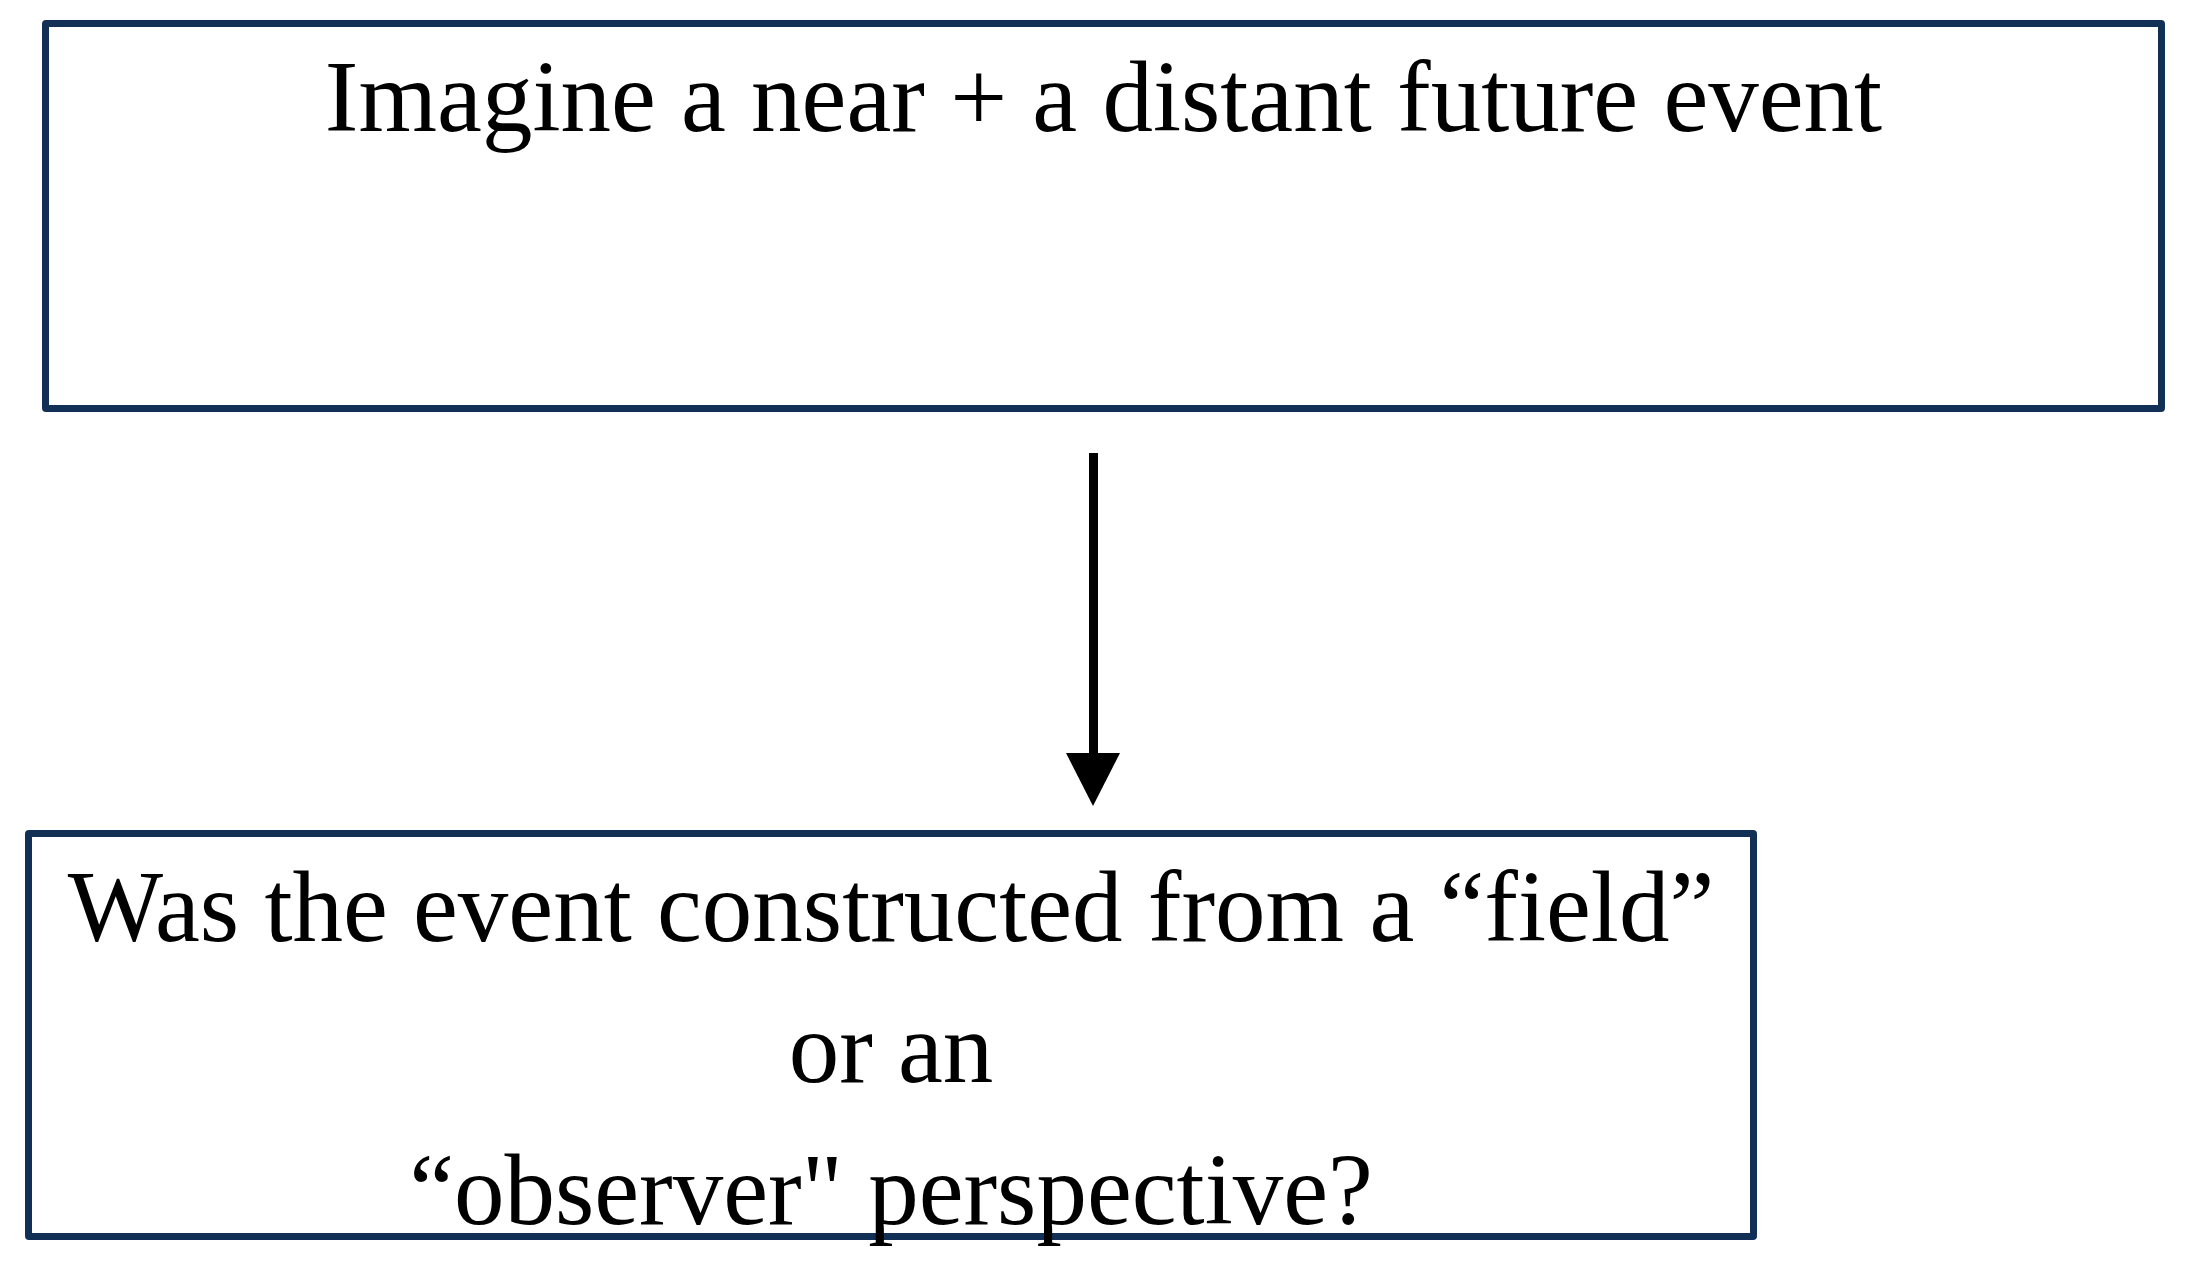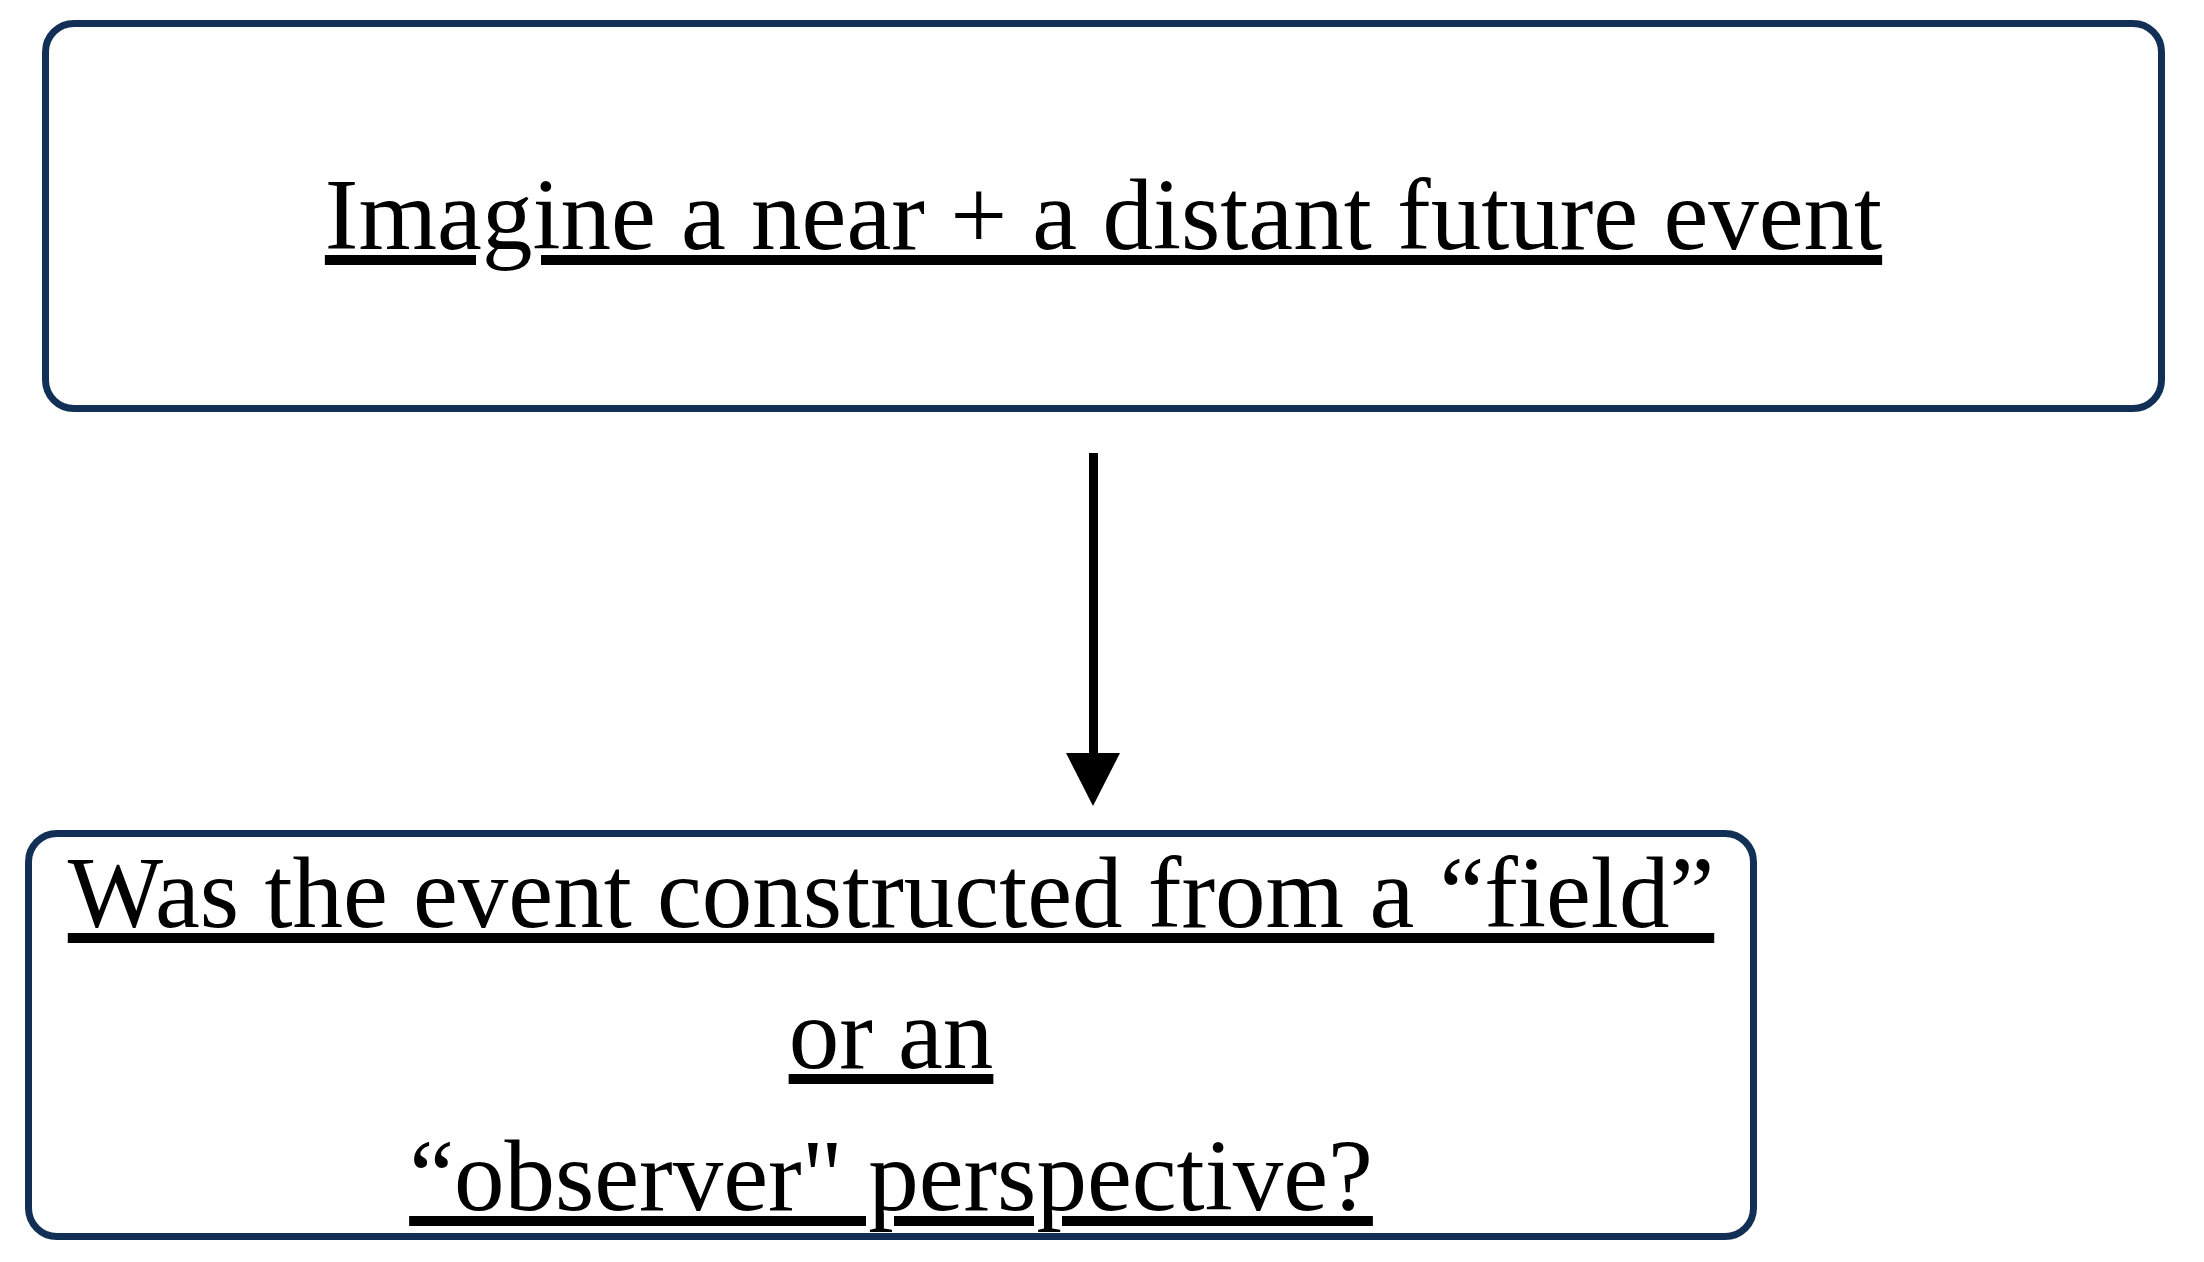--- a/index.html
+++ b/index.html
@@ -17,27 +17,25 @@
   .canvas{
     position:relative;
     width:2204px;
     height:1262px;
     background:var(--bg-color);
     overflow:hidden;
   }
   .flow-box{
     position:absolute;
     border:7px solid var(--border-color);
-    border-radius:32px;
+    border-radius:4px;
     background:var(--bg-color);
     display:flex;
-    align-items:center;
     justify-content:center;
     text-align:center;
-    text-decoration:underline;
   }
   .box-top{
     left:42px;
     top:20px;
     width:2123px;
     height:392px;
   }
   .box-bottom{
     left:25px;
     top:830px;

